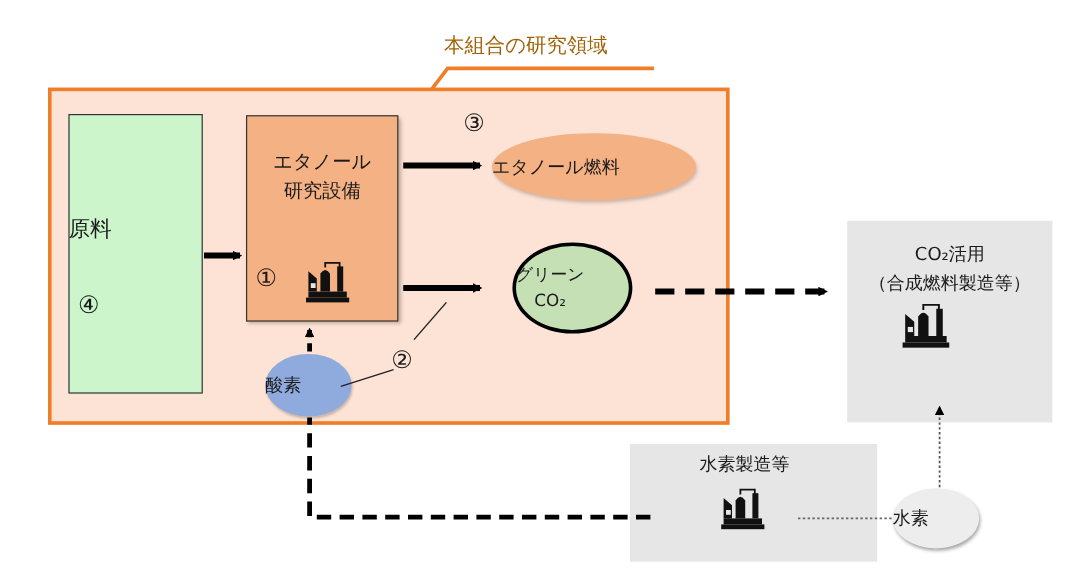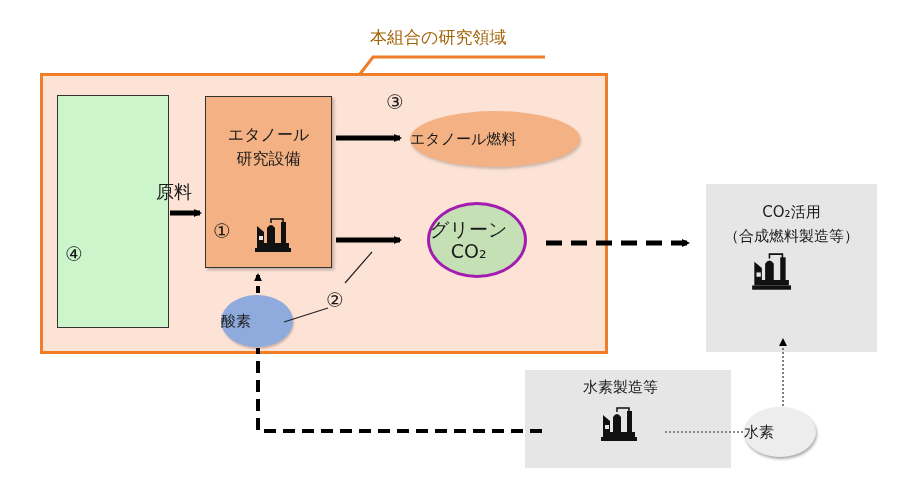--- a/index.html
+++ b/index.html
@@ -5,32 +5,32 @@
   html, body { margin:0; padding:0; background:#ffffff; }
   body { width:900px; height:488px; position:relative; overflow:hidden;
          font-family:"DejaVu Sans", sans-serif; color:#1a1a1a; }
   .abs { position:absolute; }
   .txt { font-family:"DejaVu Sans", sans-serif; }
   #region { left:40px; top:73px; width:568px; height:281px; background:#fde3d6;
             border:3px solid #f07d28; box-sizing:border-box; }
   #title { left:370px; top:26px; font-size:17px; color:#a16207; white-space:nowrap; }
   #crop { left:57px; top:95px; width:112px; height:233px; background:#ccf5cc;
           border:1.5px solid #333; box-sizing:border-box; }
-  #crop-label { left:57px; top:178px; width:112px; text-align:right; font-size:18px; line-height:28px;margin-left:23px; }
+  #crop-label { left:57px; top:178px; width:112px; text-align:left; font-size:18px; line-height:28px; }
   #crop-num { left:65px; top:242px; font-size:20px; }
   #eth { left:205px; top:96px; width:127px; height:172px; background:#f4b183;
          border:1.5px solid #333; box-sizing:border-box; box-shadow:2px 2px 3px rgba(0,0,0,0.25); }
   #eth-label { left:205px; top:123px; width:127px; text-align:center; font-size:16px; line-height:24px; }
   #eth-num { left:213px; top:219px; font-size:20px; }
   .ellipse { border-radius:50%; display:flex; align-items:center; justify-content:flex-start;
              text-align:center; box-sizing:border-box; }
   #fuel { left:410px; top:111px; width:170px; height:56px; background:#f4b183;
           box-shadow:1px 2px 3px rgba(0,0,0,0.2); font-size:15px; }
   #co2 { left:427px; top:202px; width:100px; height:76px; background:#c5e0b4;
-         border:3px solid #a21caf; font-size:19px; line-height:22px; }
+         border:3px solid #000000; font-size:14px; line-height:22px; }
   #oxy { left:221px; top:295px; width:72px; height:52px; background:#8faadc;
          font-size:15px; box-shadow:1px 2px 2px rgba(0,0,0,0.2); }
   #n3 { left:386px; top:90px; font-size:20px; }
   #n2 { left:326px; top:288px; font-size:20px; }
   #use { left:706px; top:184px; width:171px; height:168px; background:#e7e6e6; }
   #use-label { left:706px; top:200px; width:171px; text-align:center; font-size:15px; line-height:24px; }
   #h2make { left:525px; top:370px; width:206px; height:98px; background:#e7e6e6; }
   #h2make-label { left:525px; top:378px; width:191px; text-align:center; font-size:15px; }
   #h2 { left:744px; top:407px; width:72px; height:50px; background:#ededed;
         box-shadow:1px 2px 3px rgba(0,0,0,0.35); font-size:15px; }

